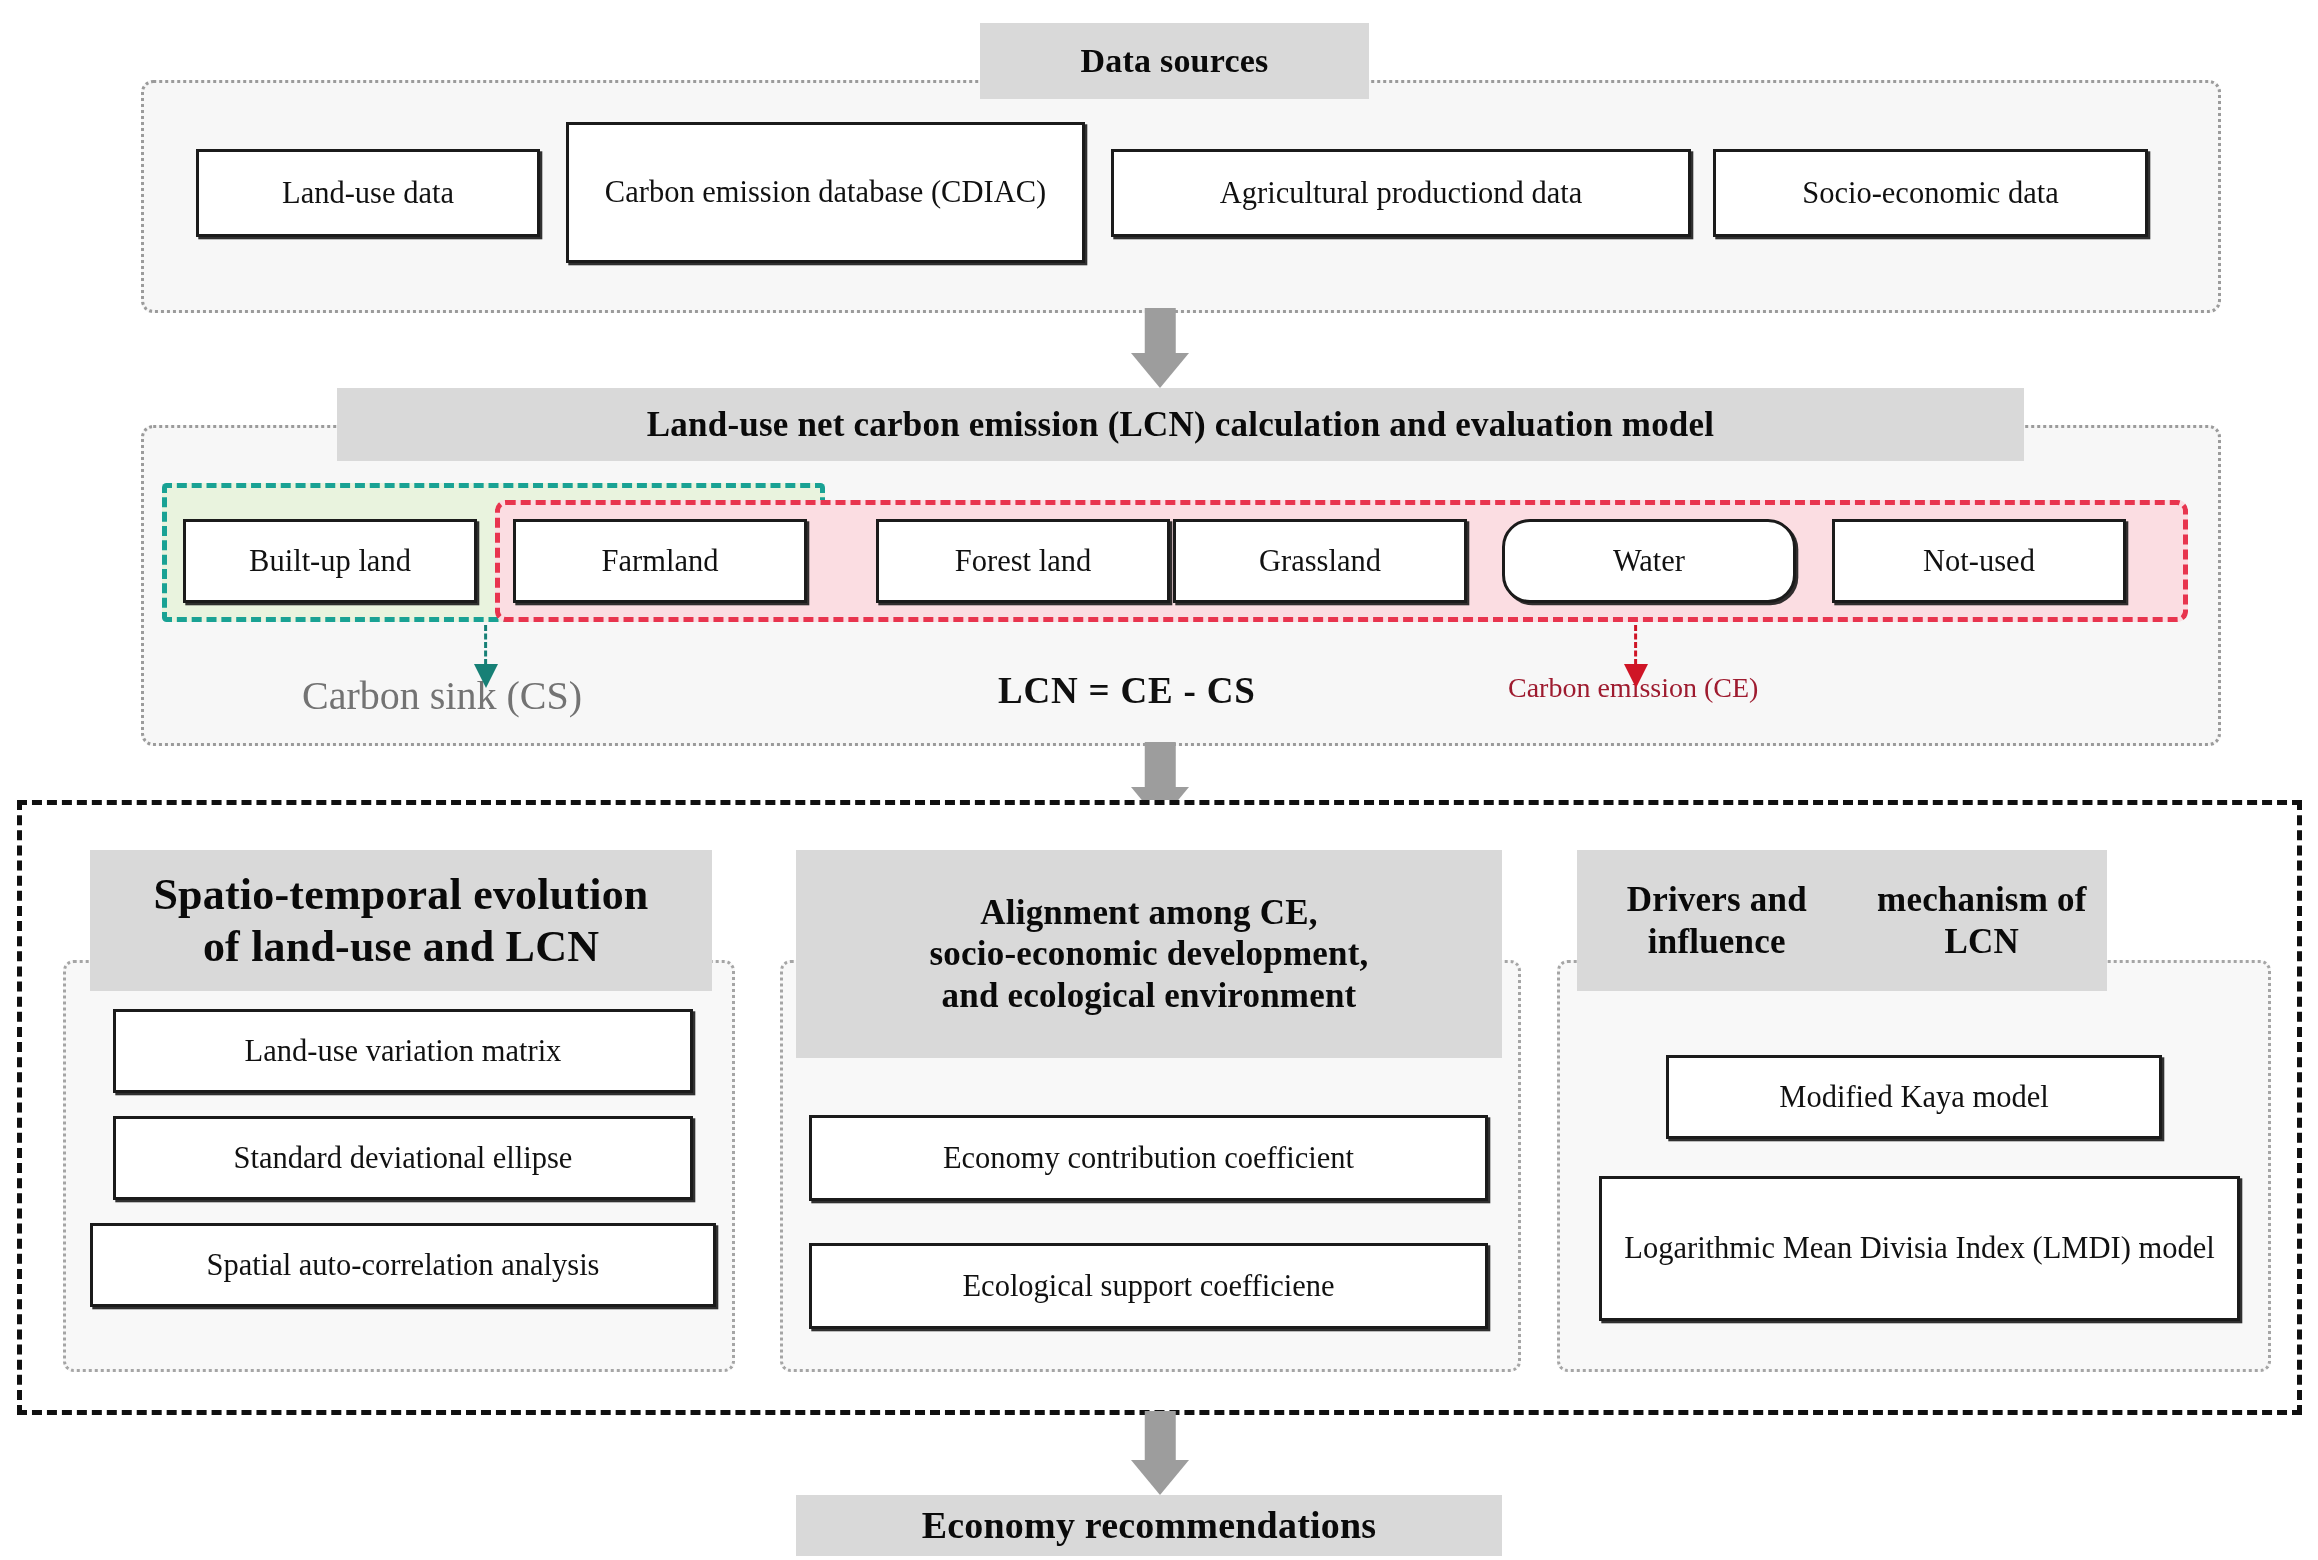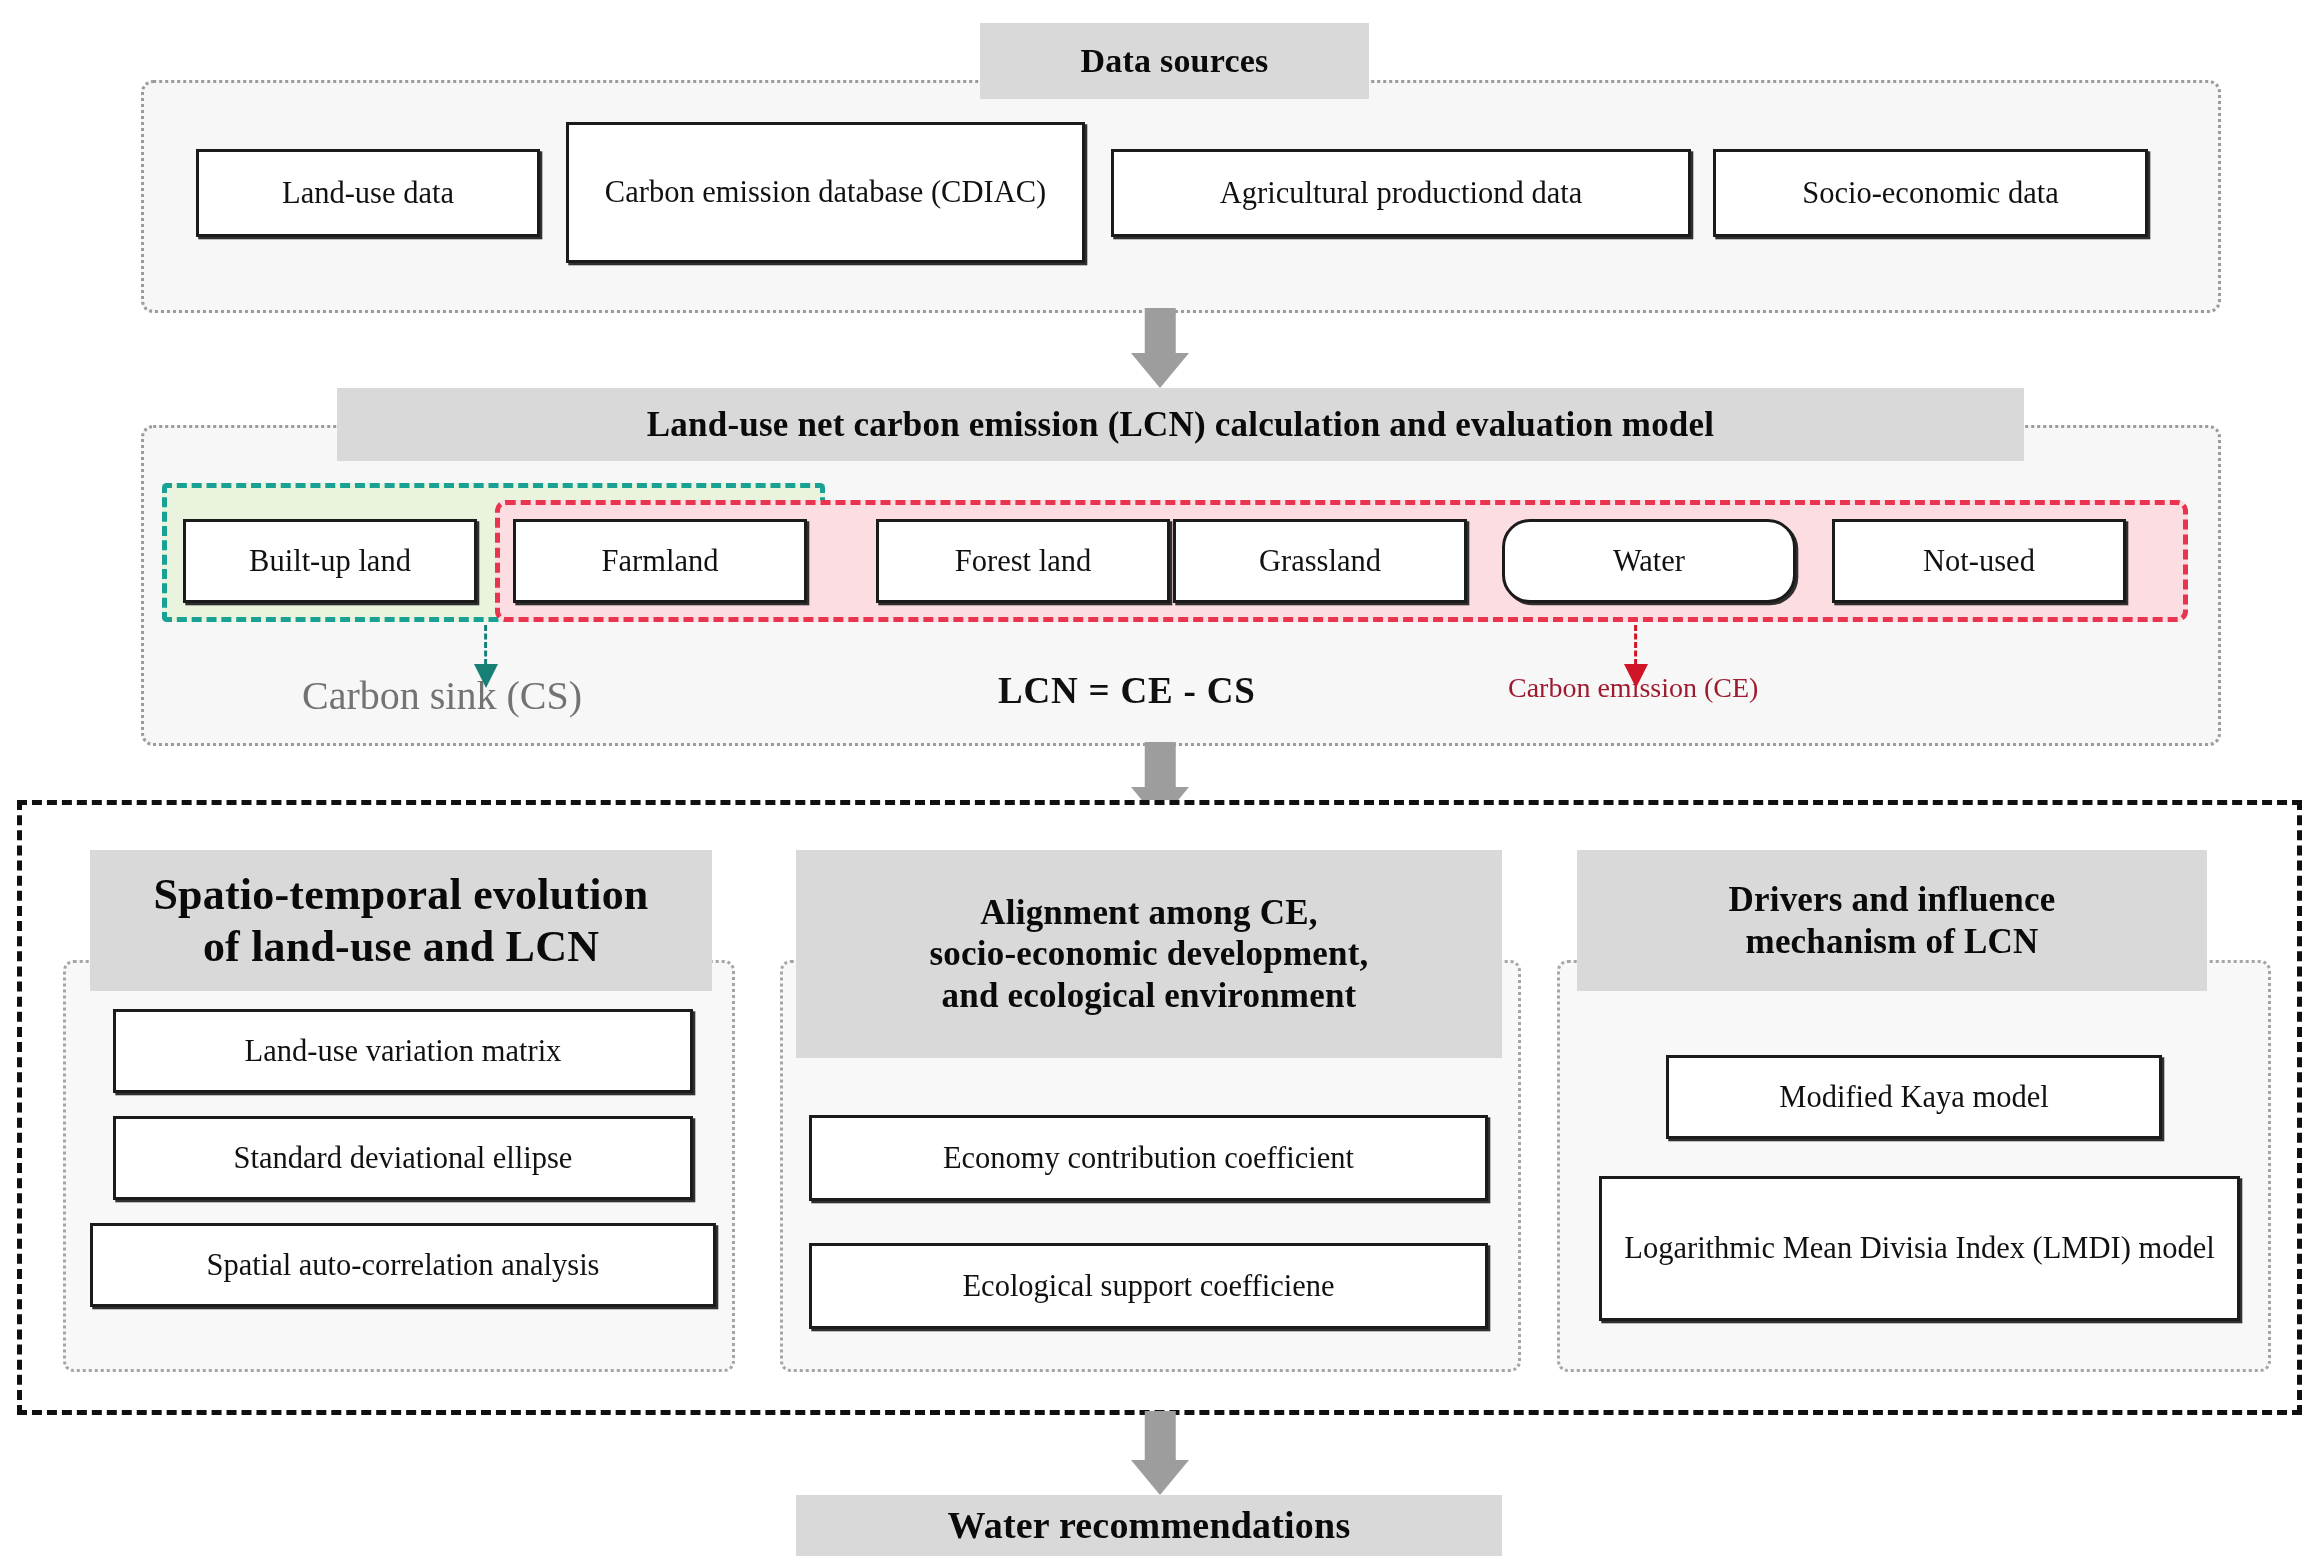--- a/index.html
+++ b/index.html
@@ -197,32 +197,32 @@
     <span>socio-economic development,</span>
     <span>and ecological environment</span>
   </div>
 
   <div class="wbox" style="left:809px; top:1115px; width:679px; height:86px; font-size:30.5px;">Economy contribution coefficient</div>
 
   <div class="wbox" style="left:809px; top:1243px; width:679px; height:86px; font-size:30.5px;">Ecological support coefficiene</div>
 
   <div class="sub-dotted" style="left:1557px; top:960px; width:714px; height:412px;"></div>
 
-  <div class="header-band" style="left:1577px; top:850px; width:630px; height:141px; font-size:35px; flex-direction:column;">
+  <div class="header-band" style="left:1577px; top:850px; width:530px; height:141px; font-size:35px; flex-direction:row;">
     <span>Drivers and influence</span>
     <span>mechanism of LCN</span>
   </div>
 
   <div class="wbox" style="left:1666px; top:1055px; width:496px; height:84px; font-size:30.5px;">Modified Kaya model</div>
 
   <div class="wbox" style="left:1599px; top:1176px; width:641px; height:145px; font-size:30.5px; padding:0 13.7px;">
     <span>Logarithmic Mean Divisia Index (LMDI) model</span>
   </div>
 
   <div class="garrow" style="left:1131px; top:1411px; width:58px; height:84px;">
     <div class="shaft" style="width:30.5px; height:50px;"></div>
     <div class="head"></div>
   </div>
 
-  <div class="header-band" style="left:796px; top:1495px; width:706px; height:61px; font-size:38px;">Water recommendations</div>
+  <div class="header-band" style="left:796px; top:1495px; width:706px; height:61px; font-size:38px;">Economy recommendations</div>
 
 </div>
 
 
 </body></html>

